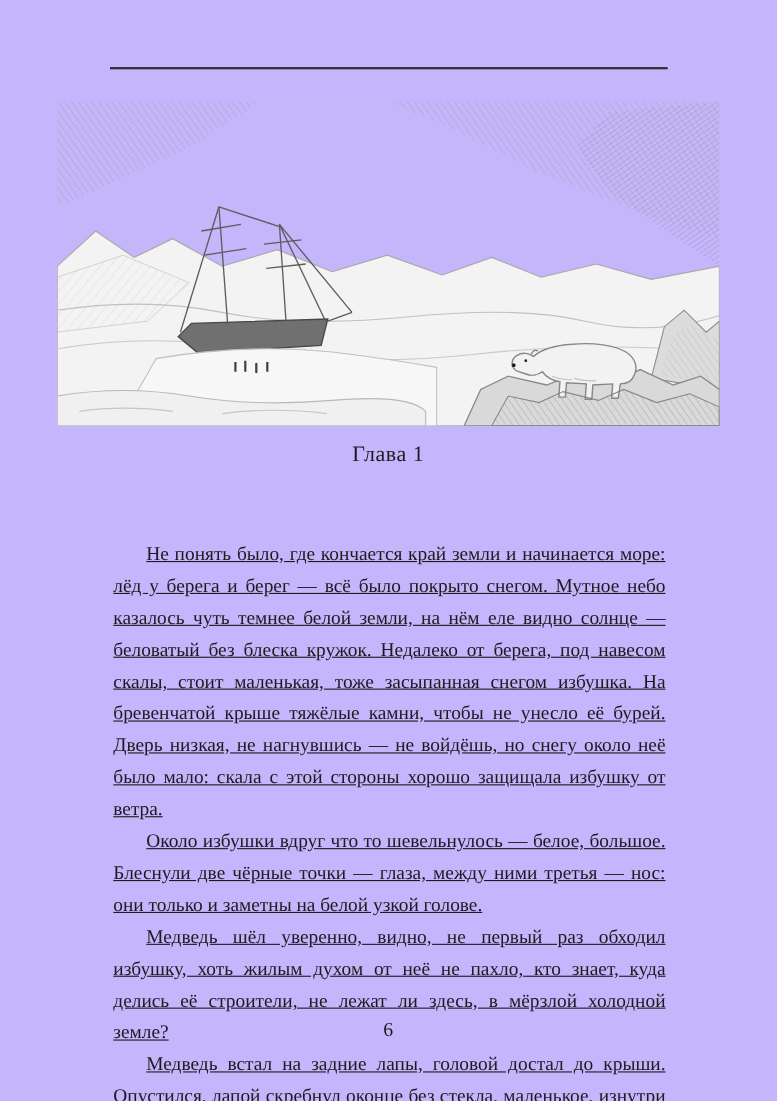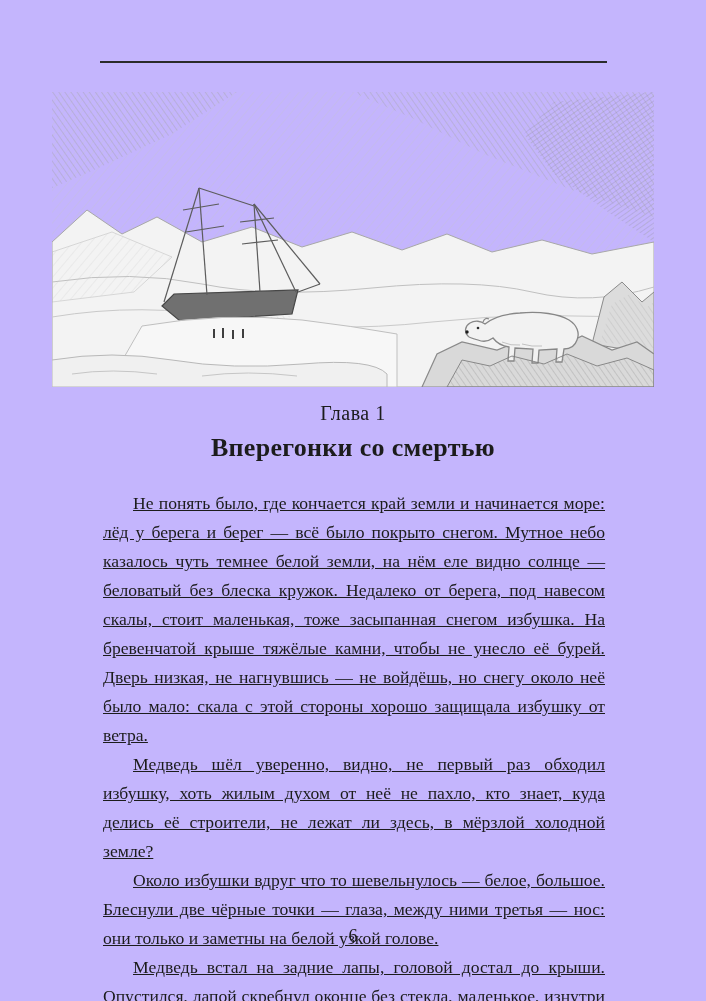--- a/index.html
+++ b/index.html
@@ -152,24 +152,23 @@
 
       <path d="M395,295 L410,268 L438,274 L460,264 L492,272 L515,262 L545,274 L575,266 L602,278 L602,295 Z" fill="url(#hatchMid)" opacity="0.85" stroke="#7a7a7a" stroke-width="1"></path>
 
       <path d="M0,268 Q60,258 120,268 T250,272 T335,282 L335,295 L0,295 Z" fill="#f0f0f0" stroke="#b8b8b8" stroke-width="1"></path>
       <path d="M20,282 q40,-6 85,0 M150,284 q45,-6 95,0" fill="none" stroke="#c6c6c6" stroke-width="1"></path>
     </svg>
   </figure>
 
   <div class="chapter-label">Глава 1</div>
 
-  <h1 class="chapter-title">Вперегонки со смертью</h1>
 
   <div class="body-text">
     <p>Не понять было, где кончается край земли и начинается море: лёд у берега и берег — всё было покрыто снегом. Мутное небо казалось чуть темнее белой земли, на нём еле видно солнце — беловатый без блеска кружок. Недалеко от берега, под навесом скалы, стоит маленькая, тоже засыпанная снегом избушка. На бревенчатой крыше тяжёлые камни, чтобы не унесло её бурей. Дверь низкая, не нагнувшись — не войдёшь, но снегу около неё было мало: скала с этой стороны хорошо защищала избушку от ветра.</p>
+    <p>Около избушки вдруг что то шевельнулось — белое, большое. Блеснули две чёрные точки — глаза, между ними третья — нос: они только и заметны на белой узкой голове.</p>
     <p>Медведь шёл уверенно, видно, не первый раз обходил избушку, хоть жилым духом от неё не пахло, кто знает, куда делись её строители, не лежат ли здесь, в мёрзлой холодной земле?</p>
-    <p>Около избушки вдруг что то шевельнулось — белое, большое. Блеснули две чёрные точки — глаза, между ними третья — нос: они только и заметны на белой узкой голове.</p>
     <p>Медведь встал на задние лапы, головой достал до крыши. Опустился, лапой скребнул оконце без стекла, маленькое, изнутри задвинутое доской. Затем провёл лапой, точно почесал, у себя</p>
   </div>
 
   <div class="page-number">6</div>
 
 </div>
 
 </body></html>

